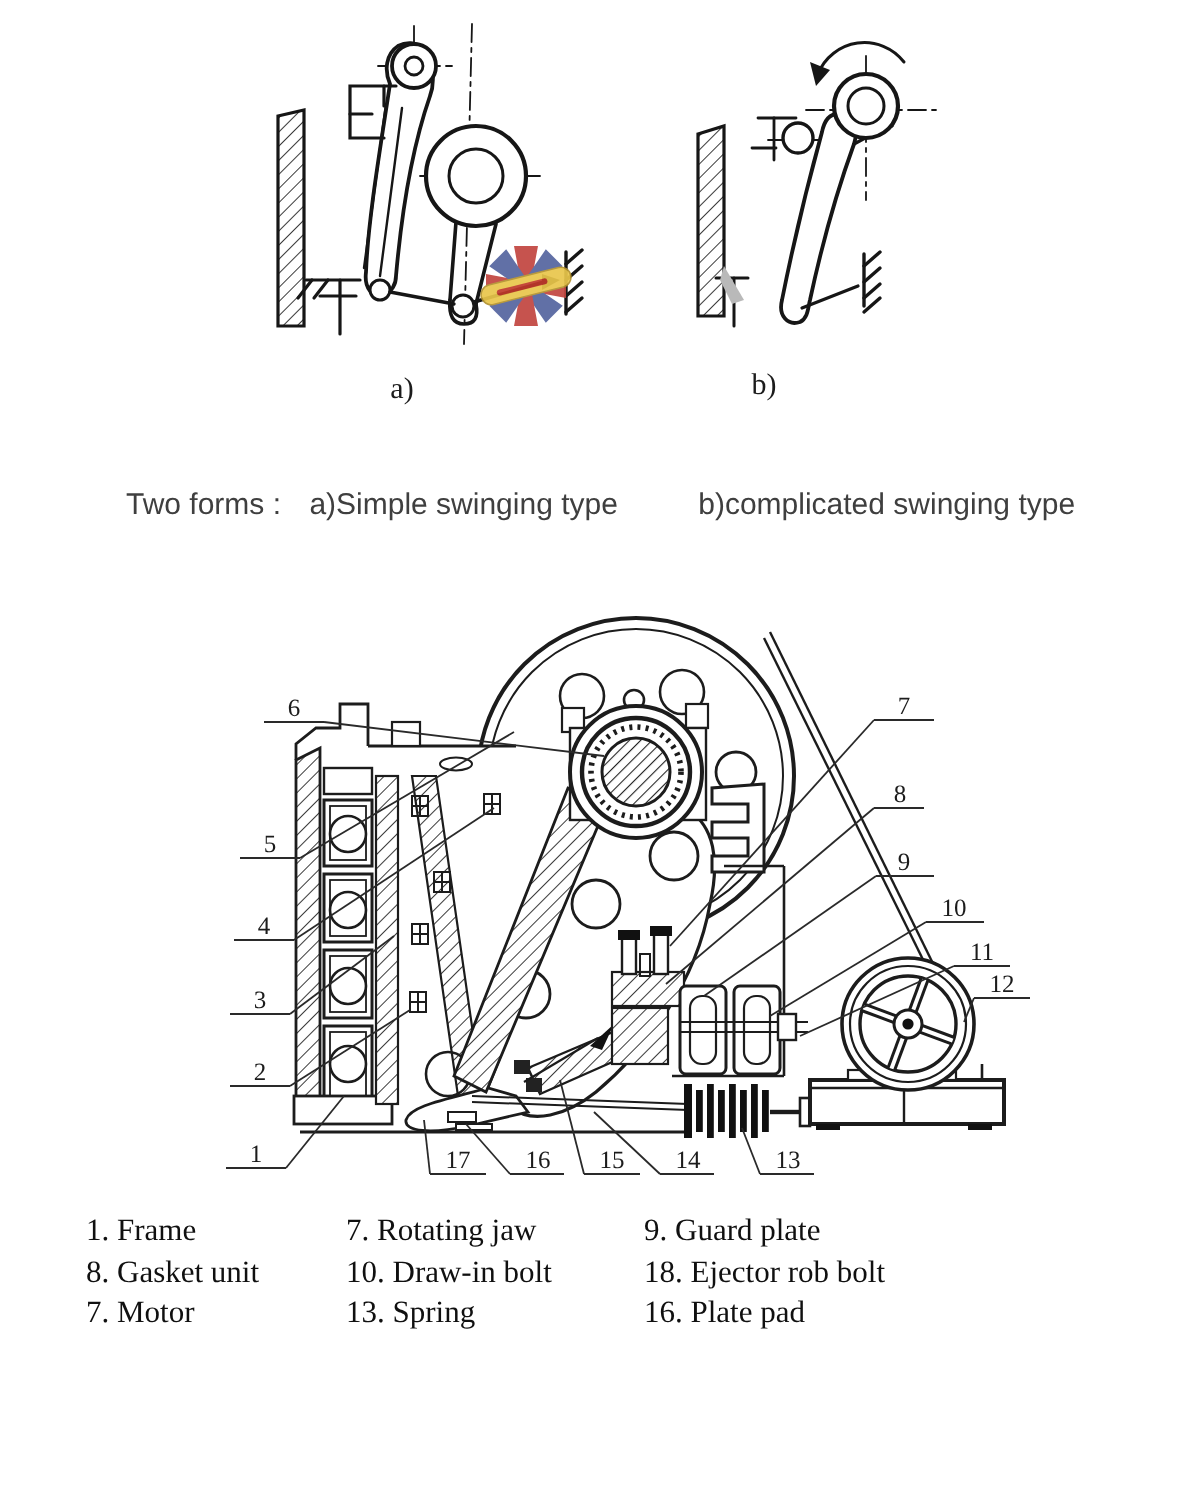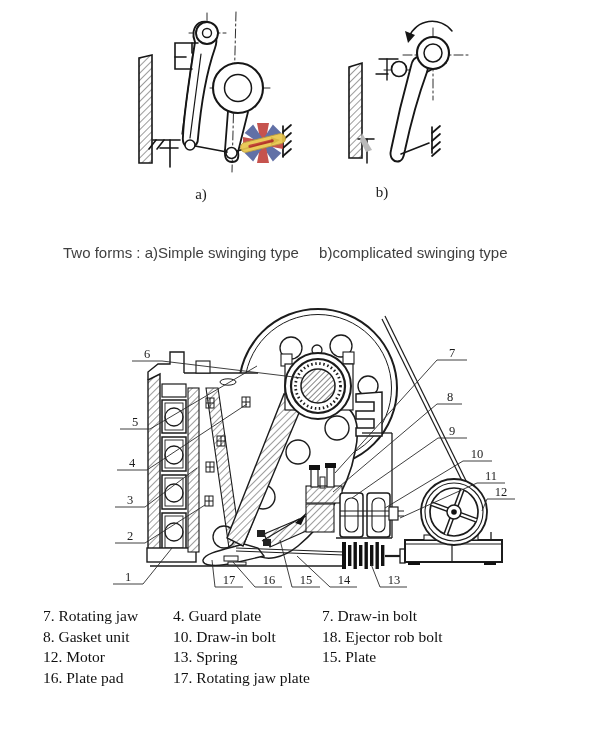--- a/index.html
+++ b/index.html
@@ -3,22 +3,22 @@
 <meta charset="utf-8">
 <title>Document</title>
 <style>
   html,body{margin:0;padding:0;background:#ffffff;}
   #page{position:relative;width:601px;height:756px;background:#fff;overflow:hidden;
         font-family:"Liberation Serif",serif;}
   #artwork{position:absolute;left:0;top:0;}
   .caption{position:absolute;left:63px;top:244px;width:480px;
            font-family:"Liberation Sans",sans-serif;font-size:15px;color:#3f3f3f;
            white-space:nowrap;}
-  .caption .pre{text-align:center;}
-  .caption .ia{margin-right:16px;}
+  .caption .pre{margin-right:10px;text-align:center;}
+  .caption .ia{margin-right:36px;}
   .parts{position:absolute;left:43px;top:606px;display:grid;
          grid-template-columns:130px 149px 210px;
          font-family:"Liberation Serif",serif;font-size:15.5px;color:#101010;
          line-height:20.5px;}
   .parts span{white-space:nowrap;}
   svg text{font-family:"Liberation Serif",serif;fill:#1c1c1c;}
   .callout{font-size:12.5px;}
   .figlabel{font-size:15px;}
 </style>
 </head>
@@ -403,26 +403,24 @@
   </g>
 </svg>
 
 <div class="caption">
   <span class="pre">Two forms :</span>
   <span class="ia">a)Simple swinging type</span>
   <span class="ib">b)complicated swinging type</span>
 </div>
 
 <div class="parts">
+  <span>1. Frame</span>
   <span>7. Rotating jaw</span>
-  <span>4. Guard plate</span>
-  <span>7. Draw-in bolt</span>
+  <span>9. Guard plate</span>
   <span>8. Gasket unit</span>
   <span>10. Draw-in bolt</span>
   <span>18. Ejector rob bolt</span>
-  <span>12. Motor</span>
+  <span>7. Motor</span>
   <span>13. Spring</span>
-  <span>15. Plate</span>
   <span>16. Plate pad</span>
-  <span>17. Rotating jaw plate</span>
 </div>
 
 </div>
 
 </body></html>

